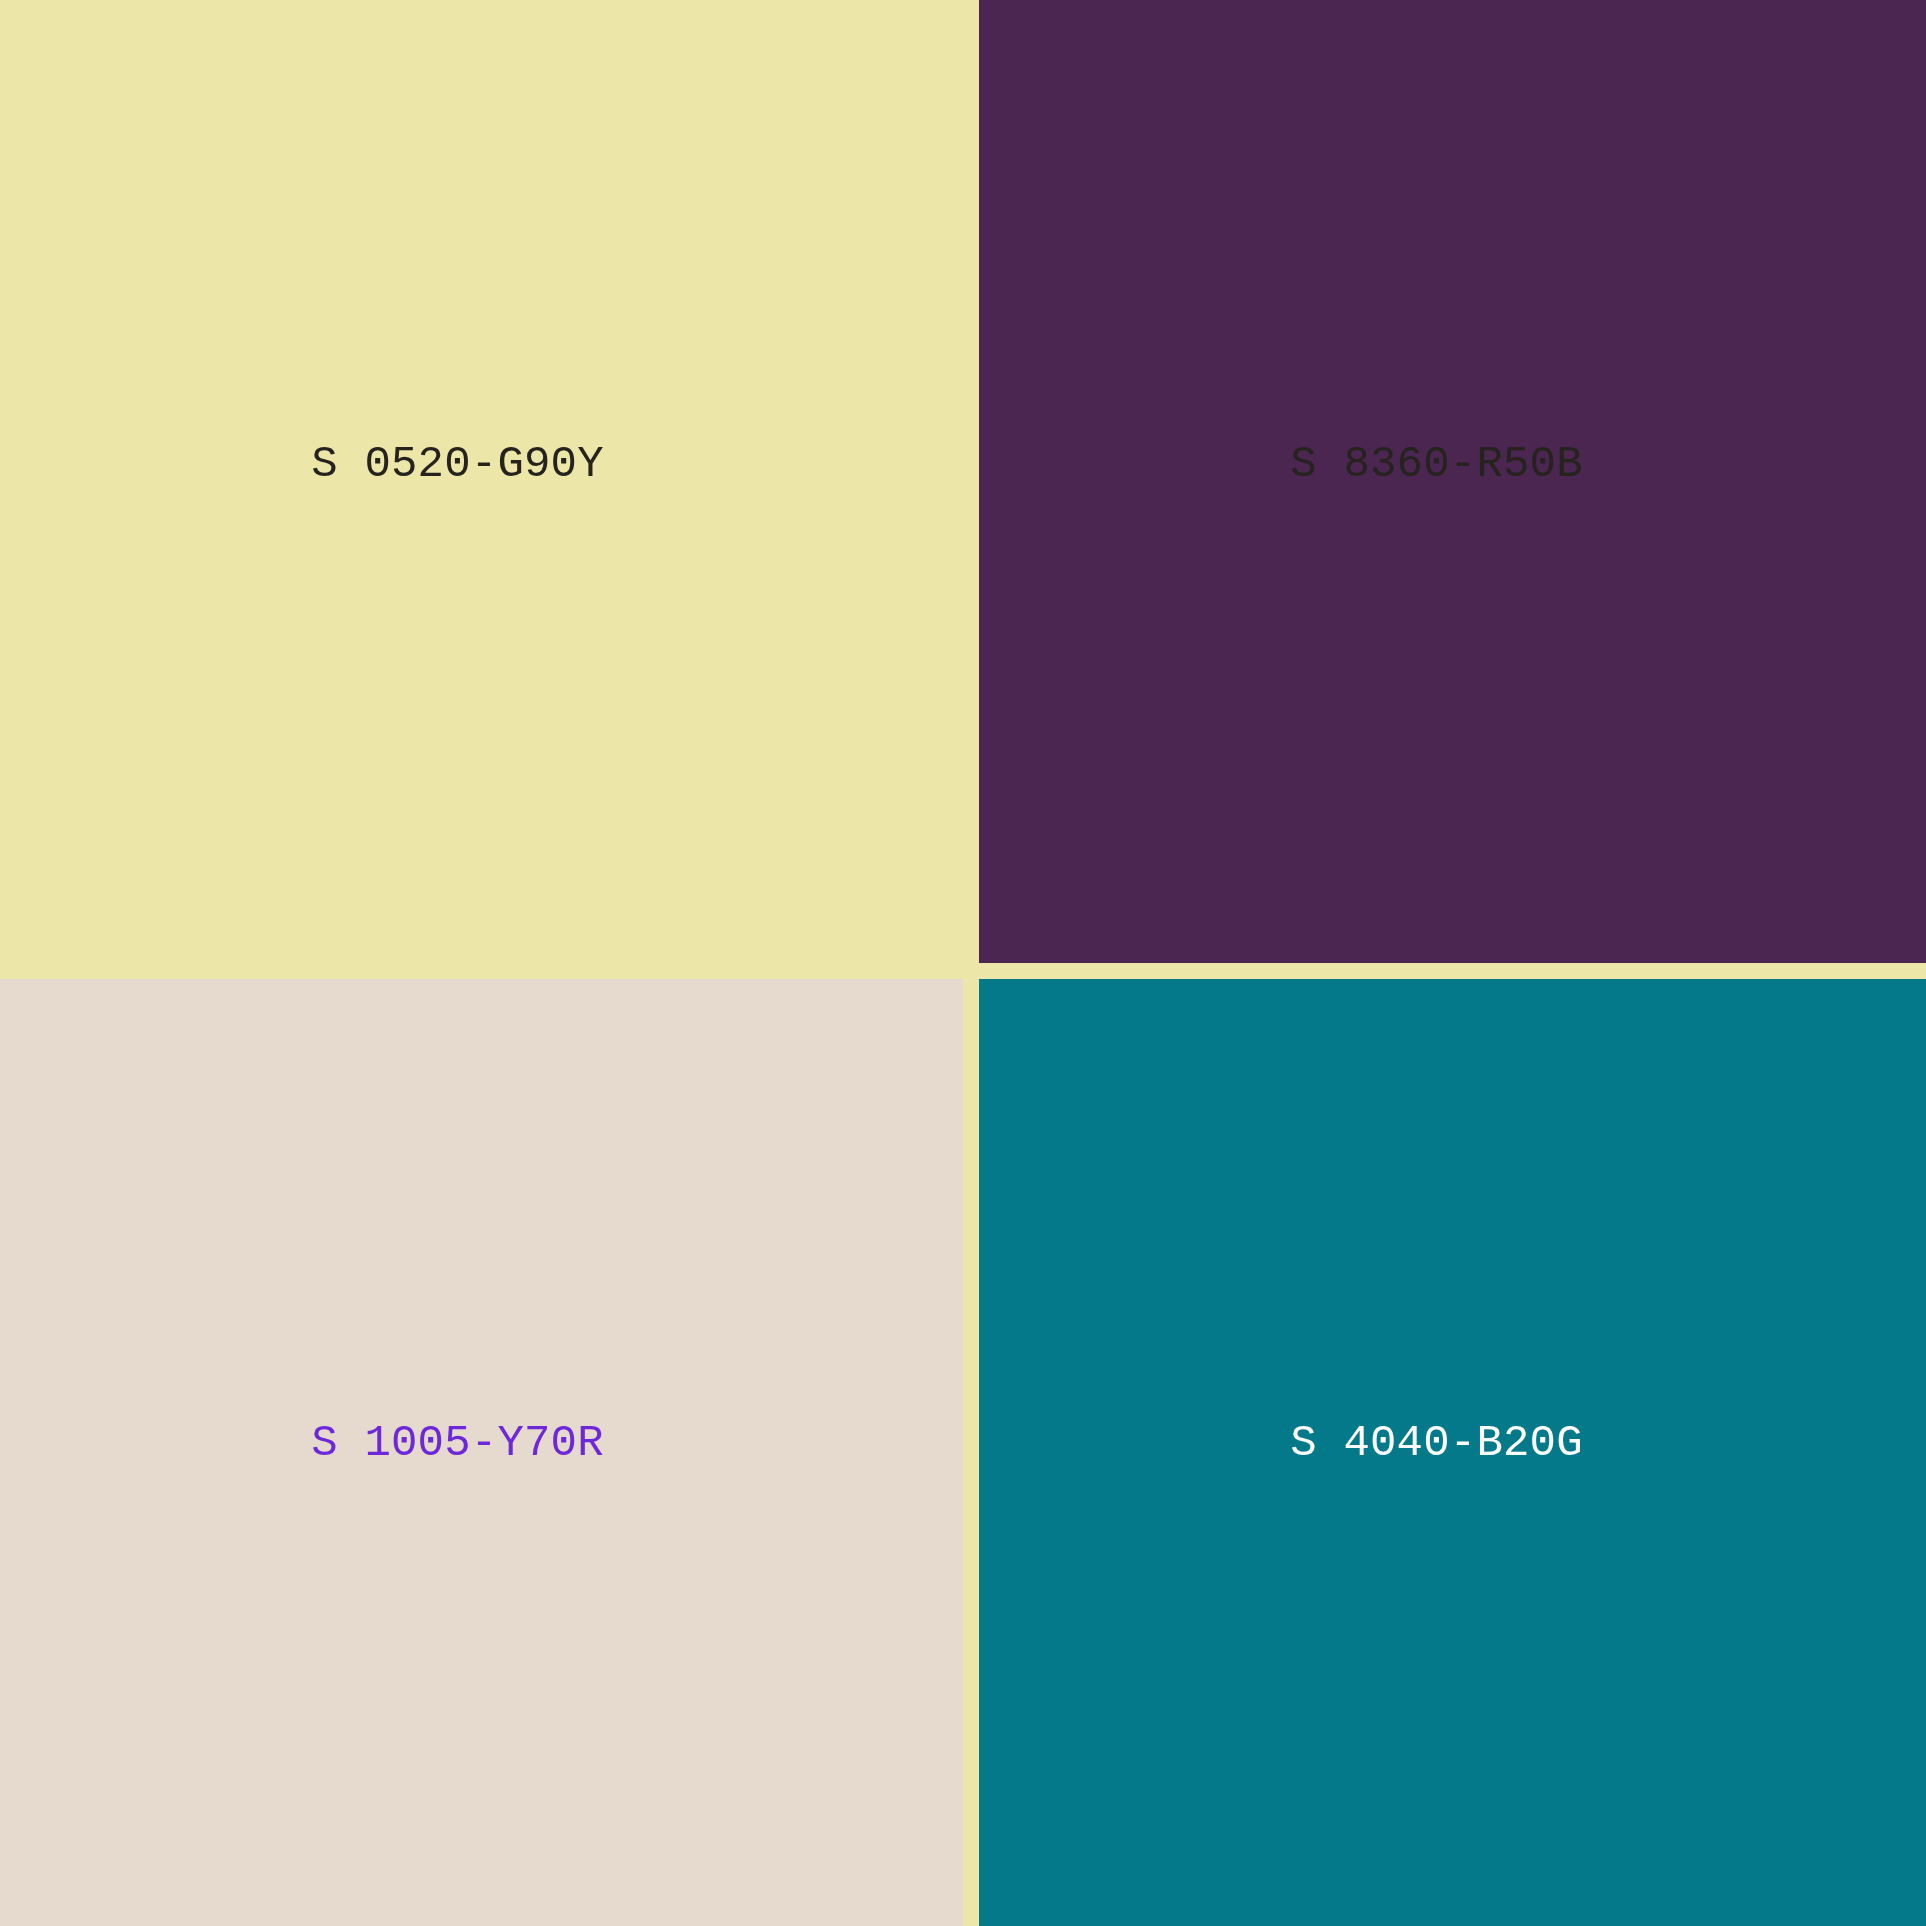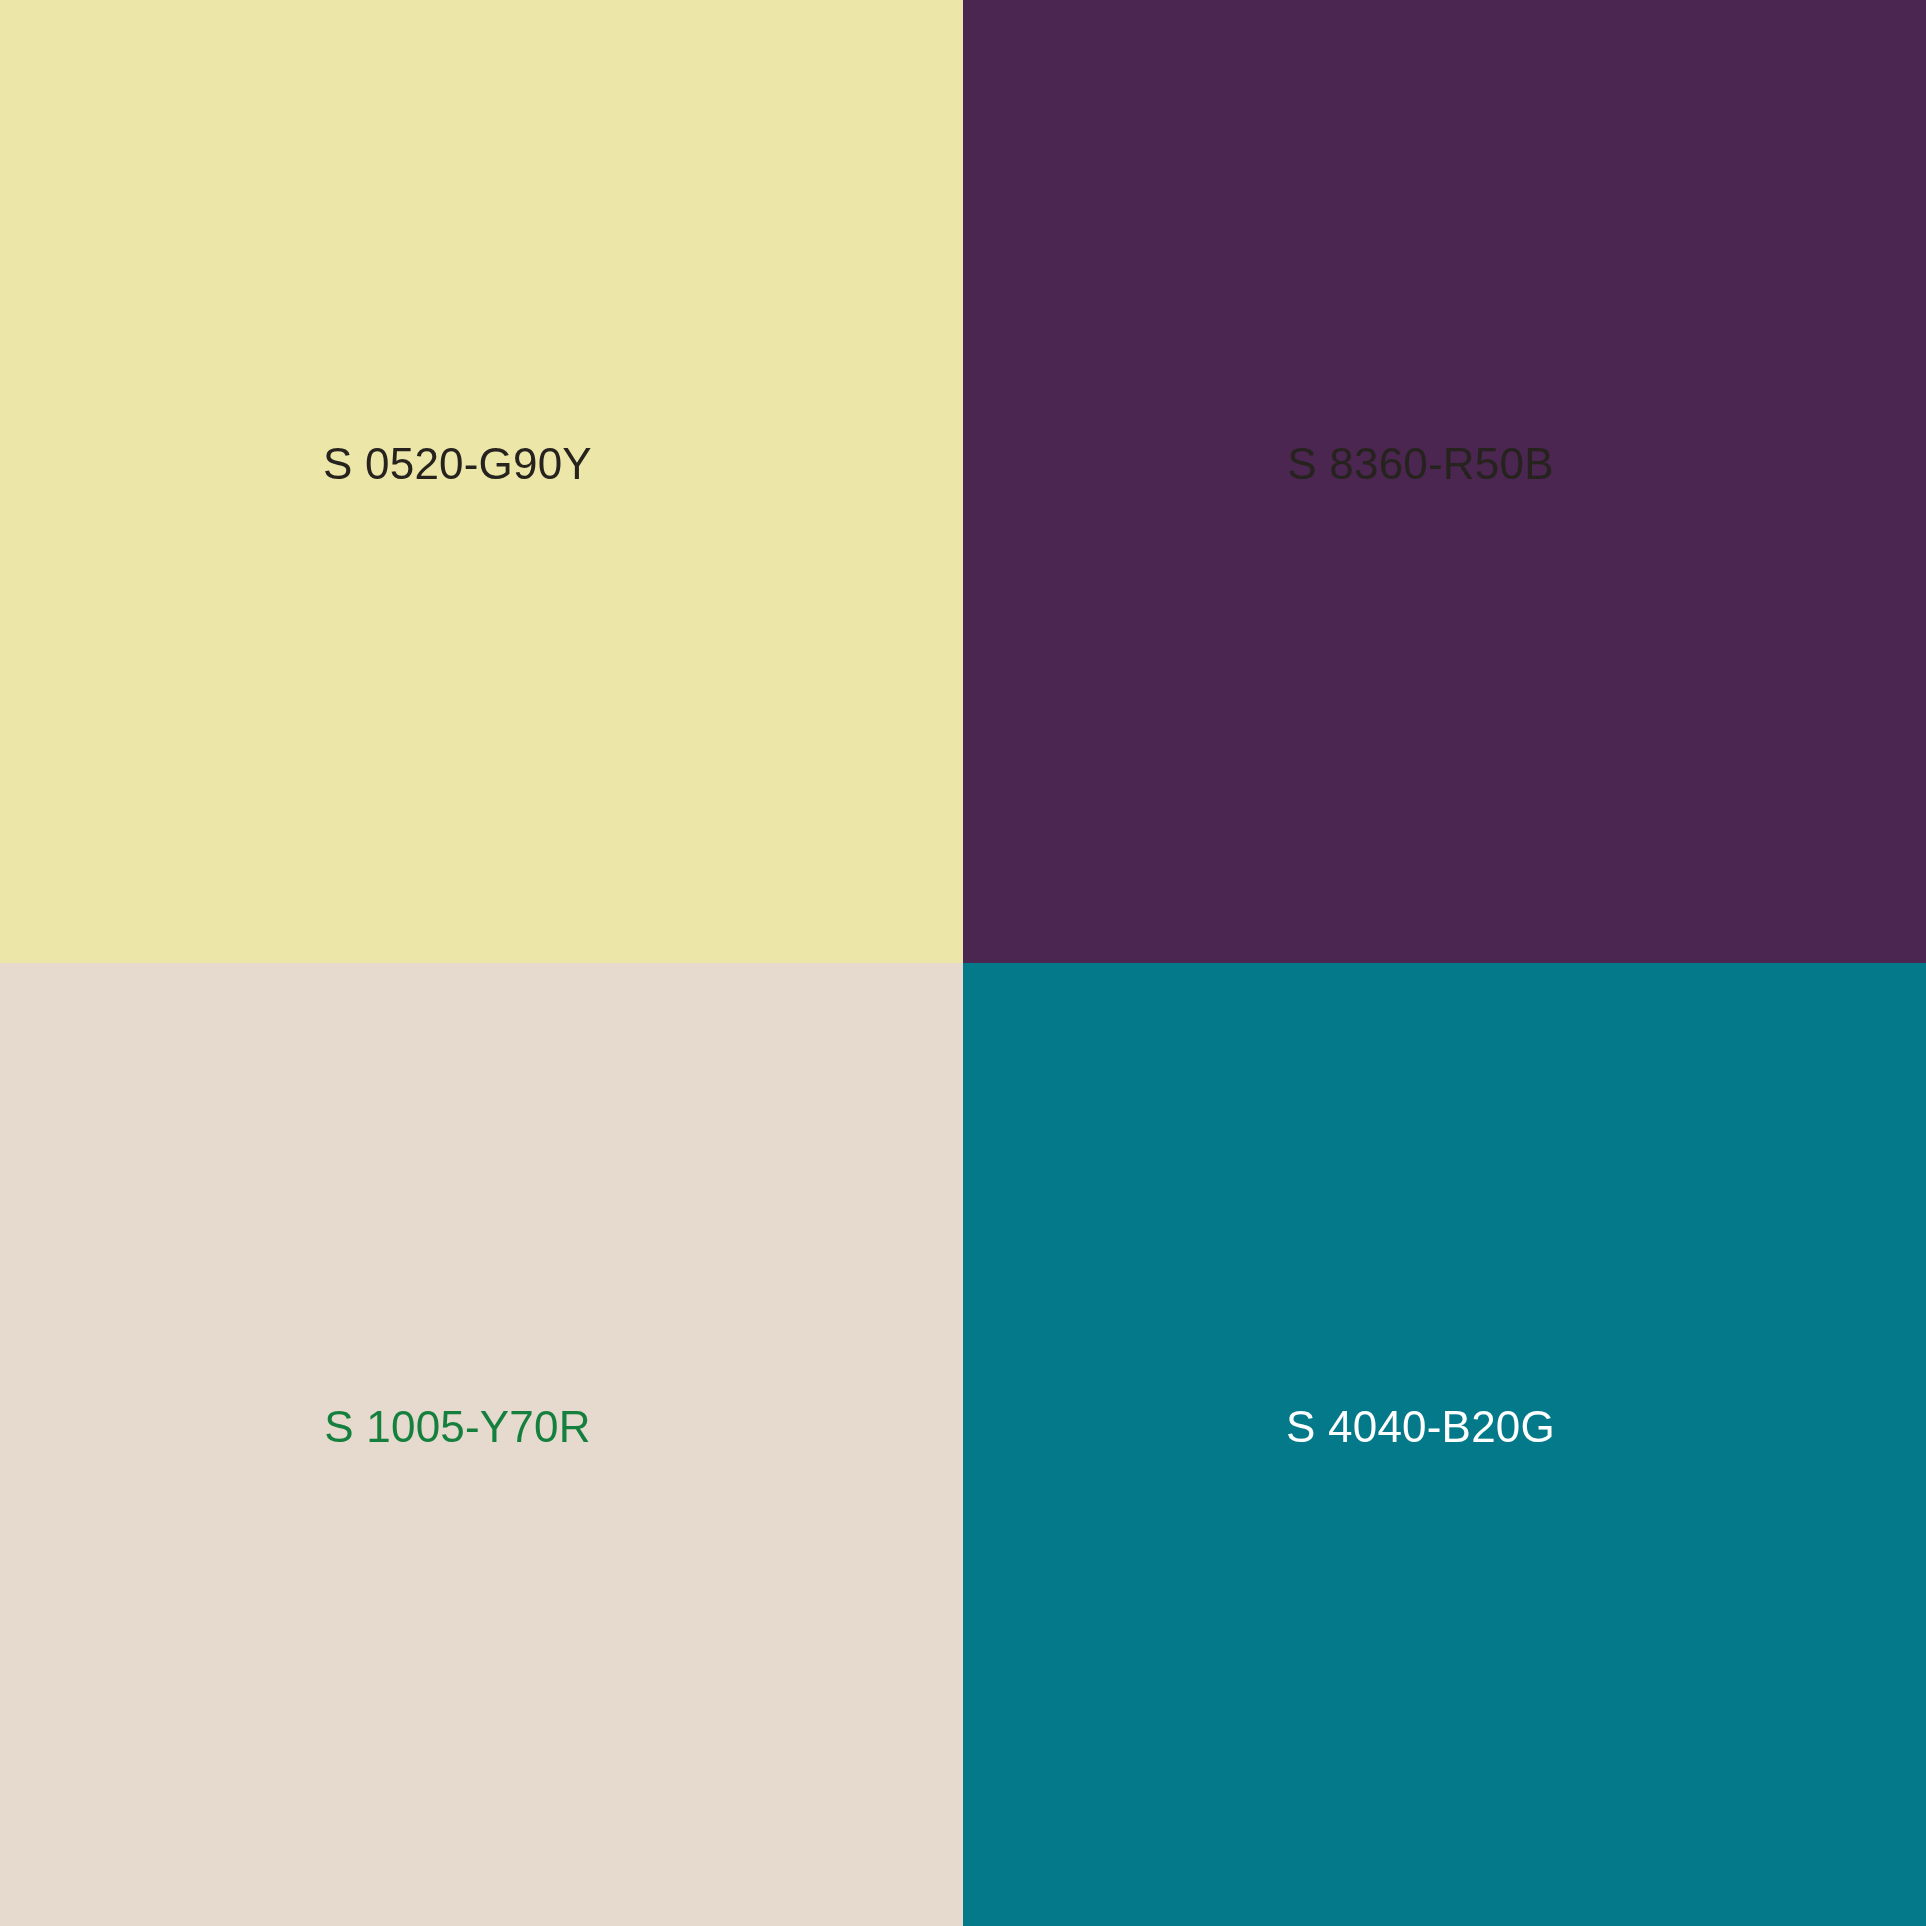--- a/index.html
+++ b/index.html
@@ -11,21 +11,22 @@
     background: #EDE6A9;
   }
 
   #swatch-grid {
     position: relative;
     width: 1906px;
     height: 1926px;
     display: grid;
     grid-template-columns: 963px 963px;
     grid-template-rows: 963px 963px;
-    font-family: Liberation Sans, sans-serif;
+    font-family: Liberation Mono, monospace;
+    gap: 16px;
   }
 
   .swatch {
     position: relative;
     width: 100%;
     height: 100%;
     overflow: hidden;
   }
 
   
@@ -57,21 +58,21 @@
 
   <div class="swatch sw-top-left" style="background-color: rgb(237, 230, 169);">
     <div class="swatch-label" style="color: rgb(38, 35, 30);">S 0520-G90Y</div>
   </div>
 
   <div class="swatch sw-top-right" style="background-color: rgb(74, 38, 80);">
     <div class="swatch-label" style="color: rgb(38, 35, 30);">S 8360-R50B</div>
   </div>
 
   <div class="swatch sw-bottom-left" style="background-color: rgb(230, 217, 206);">
-    <div class="swatch-label" style="color: #15803d; text-align: center;">S 1005-Y70R</div>
+    <div class="swatch-label" style="color: #6d28d9; text-align: center;">S 1005-Y70R</div>
   </div>
 
   <div class="swatch sw-bottom-right" style="background-color: rgb(3, 121, 138);">
     <div class="swatch-label" style="color: #ffffff;">S 4040-B20G</div>
   </div>
 
 </div>
 
 
 </body></html>

